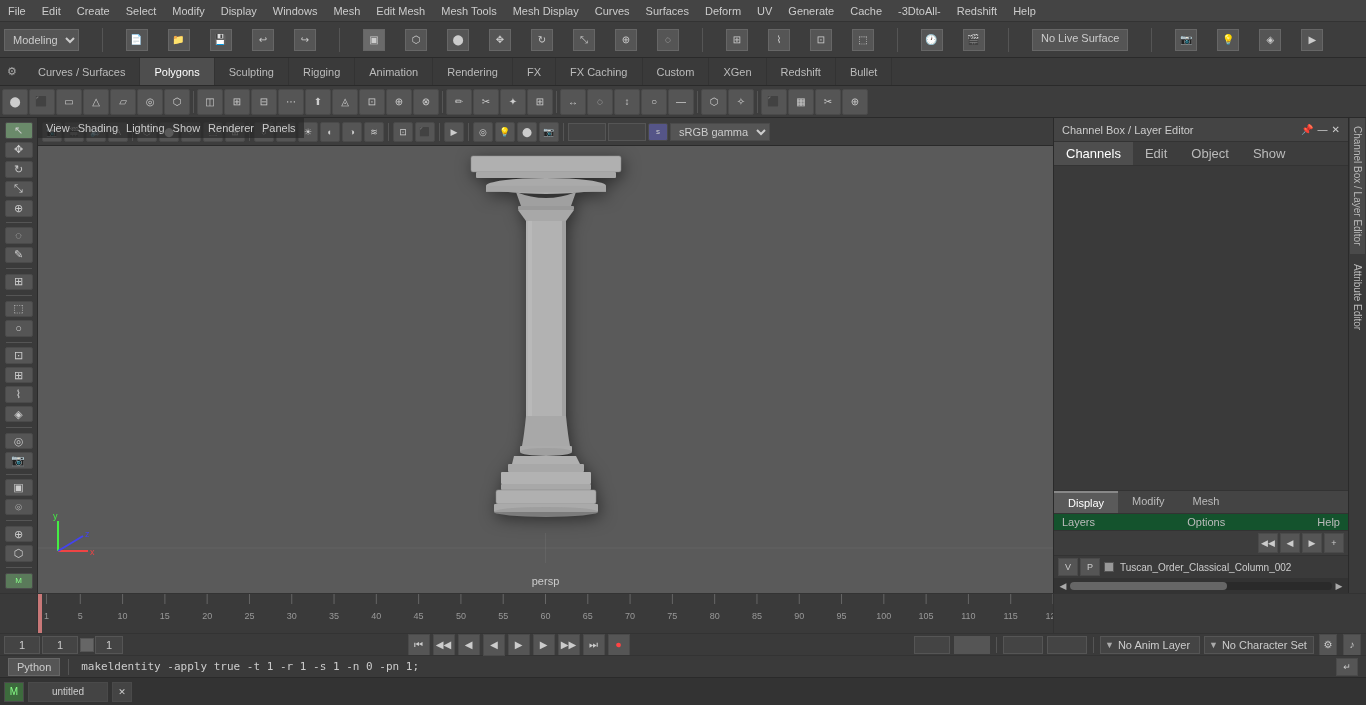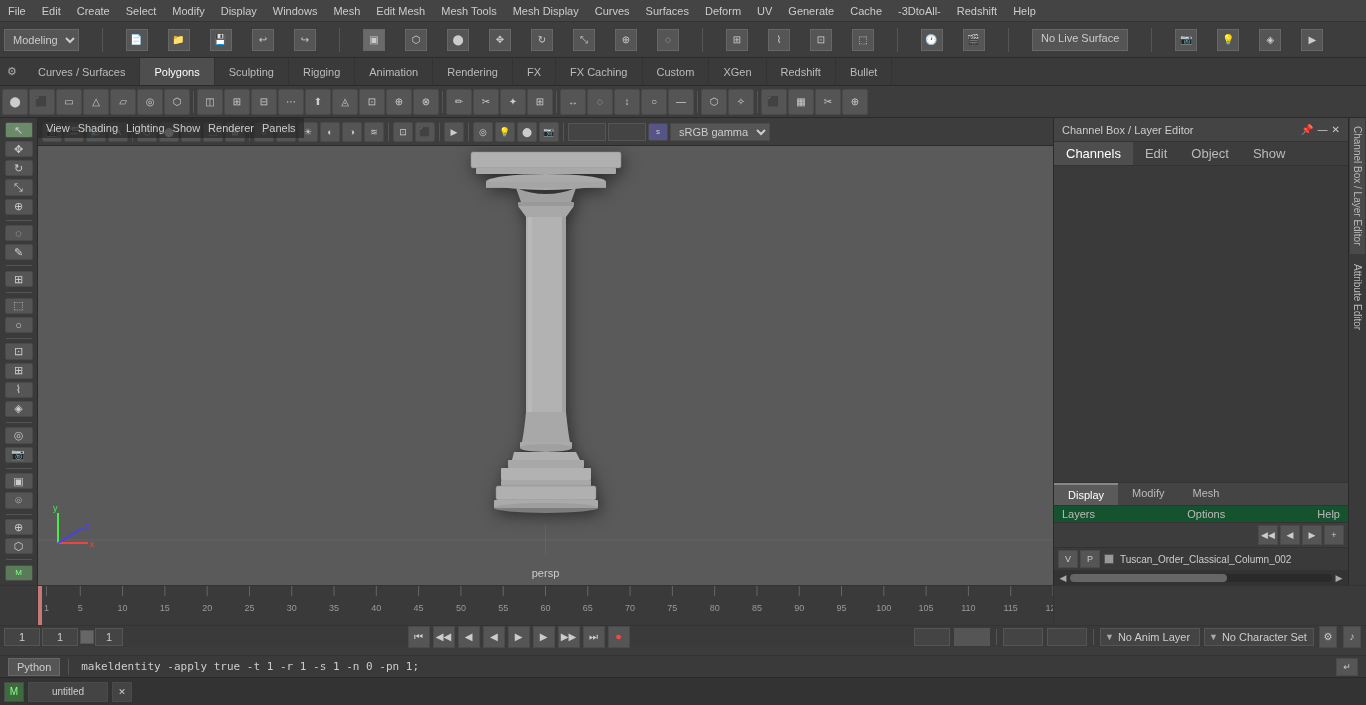--- a/index.html
+++ b/index.html
@@ -82,21 +82,21 @@
     #vp-toolbar { display: flex; align-items: center; background: #3d3d3d; height: 28px; border-bottom: 1px solid #2a2a2a; padding: 0 4px; gap: 2px; position: absolute; top: 0; left: 0; right: 0; z-index: 5; }
     .vp-tb-btn { height: 20px; min-width: 20px; background: #555; border: 1px solid #4a4a4a; color: #ccc; display: flex; align-items: center; justify-content: center; cursor: pointer; font-size: 9px; padding: 0 3px; border-radius: 2px; }
     .vp-tb-sep { width: 1px; height: 18px; background: #555; margin: 0 2px; }
     .vp-tb-num { background: #444; border: 1px solid #555; color: #ccc; height: 20px; width: 42px; font-size: 11px; text-align: center; padding: 0 2px; }
     .vp-tb-gamma { background: #555; border: 1px solid #4a4a4a; color: #ccc; height: 20px; font-size: 11px; padding: 0 4px; }
     .bb-input { background: #444; border: 1px solid #555; color: #ccc; height: 18px; width: 40px; font-size: 11px; text-align: center; }
     .bb-sep { width: 1px; height: 16px; background: #555; margin: 0 2px; }
     .tr-btn { width: 22px; height: 22px; background: #555; border: 1px solid #4a4a4a; color: #ccc; display: flex; align-items: center; justify-content: center; cursor: pointer; font-size: 10px; margin: 0 1px; }
 
     
-    #python-bar { display: flex; align-items: center; background: #3a3a3a; height: 22px; border-top: 1px solid #333; padding: 0 8px; gap: 8px; margin-top: 8px; }
+    #python-bar { display: flex; align-items: center; background: #3a3a3a; height: 22px; border-top: 1px solid #333; padding: 0 8px; gap: 8px; }
 
     #full-layout { display: flex; flex-direction: column; height: 705px; }
     #middle-section { display: flex; flex: 1; overflow: hidden; }
     #viewport-area { flex: 1; display: flex; flex-direction: column; position: relative; }
     #viewport-content { flex: 1; position: relative; background: #5a5a5a; }
 
     
     #timeline-area { height: 40px; background: #3a3a3a; border-top: 1px solid #333; display: flex; align-items: center; }
     #timeline-numbers { flex: 1; height: 100%; position: relative; background: #3a3a3a; overflow: hidden; }
 

